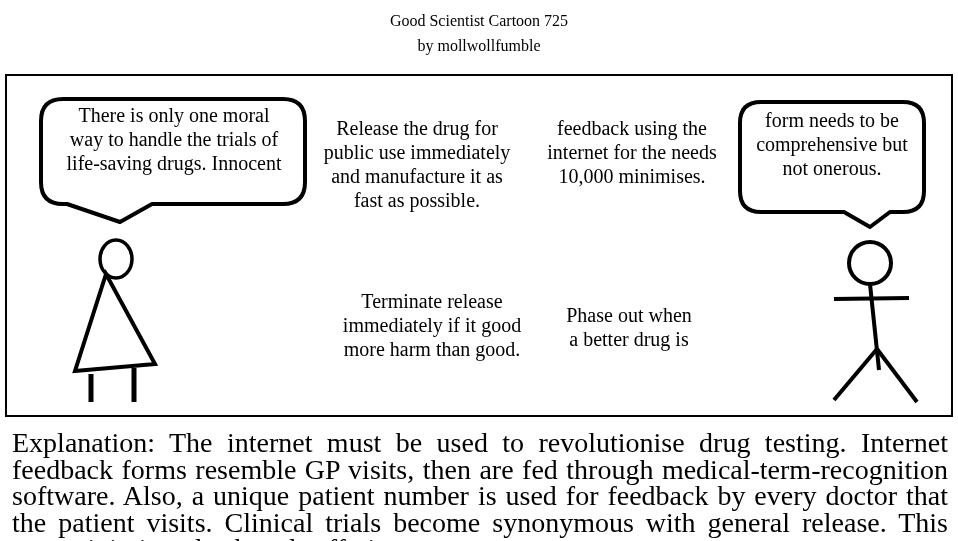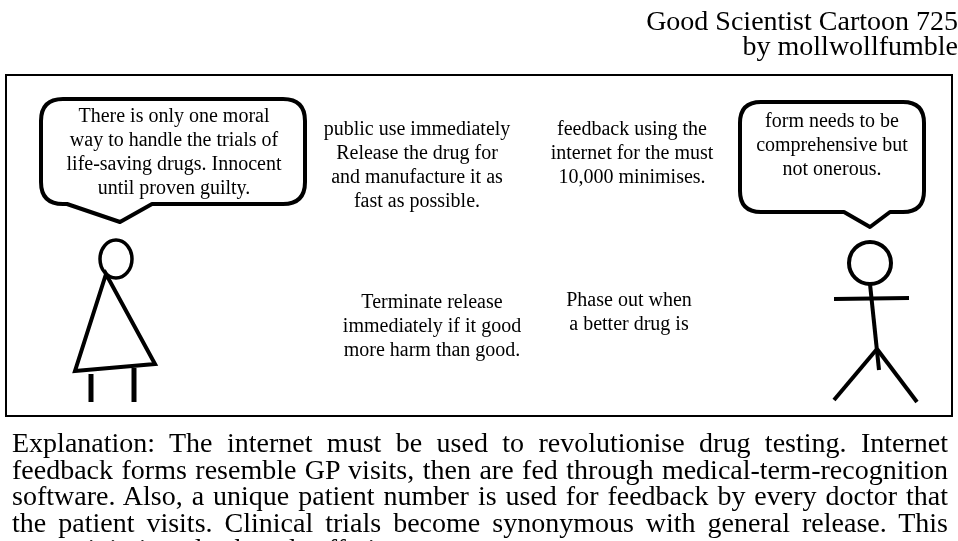--- a/index.html
+++ b/index.html
@@ -7,21 +7,21 @@
   html,body { width:958px; height:541px; }
   body {
     position:relative;
     background:var(--bg,#fff);
     color:var(--ink,#000);
     font-family:"Liberation Serif","DejaVu Serif",serif;
     overflow:hidden;
   }
   .title {
     position:absolute; top:8px; left:0; width:958px;
-    text-align:right; font-size:28px; line-height:25px;
+    text-align:center; font-size:16px; line-height:25px;
   }
   .panel {
     position:absolute; left:5px; top:74px; width:948px; height:343px;
     border:2px solid var(--ink,#000); background:var(--bg,#fff);
   }
   .abs { position:absolute; }
   .bubble { position:absolute; }
   .bubble svg { position:absolute; left:0; top:0; display:block; }
   .bubble .btext { position:absolute; text-align:center; font-size:20px; line-height:24px; }
   .note { position:absolute; text-align:center; font-size:20px; line-height:24px; }
@@ -43,55 +43,54 @@
 <div class="panel">
 
   <div class="bubble" style="left:31px; top:20px; width:272px; height:134px;">
     <svg width="272" height="134" viewBox="0 0 272 134">
       <path d="M 25 3 H 245 Q 267 3 267 25 V 86 Q 267 108 245 108 H 114 L 82 126 L 29 108 H 25 Q 3 108 3 86 V 25 Q 3 3 25 3 Z" fill="#ffffff" stroke="currentColor" stroke-width="4" stroke-linejoin="round"></path>
     </svg>
     <div class="btext" style="left:10px; top:7px; width:252px;">
       <div>There is only one moral</div>
       <div>way to handle the trials of</div>
       <div>life-saving drugs. Innocent</div>
-      <div>until proven guilty.</div>
     </div>
   </div>
 
   <div class="bubble" style="left:730px; top:23px; width:190px; height:132px;">
     <svg width="190" height="132" viewBox="0 0 190 132">
       <path d="M 24 3 H 166 Q 187 3 187 24 V 92 Q 187 113 166 113 H 153 L 133 128 L 107 113 H 24 Q 3 113 3 92 V 24 Q 3 3 24 3 Z" fill="#ffffff" stroke="currentColor" stroke-width="4" stroke-linejoin="round"></path>
     </svg>
     <div class="btext" style="left:7px; top:9px; width:176px;">
       <div>form needs to be</div>
       <div>comprehensive but</div>
       <div>not onerous.</div>
     </div>
   </div>
 
   <div class="note" style="left:293px; top:40px; width:234px;">
+    <div>Release the drug for</div>
     <div>public use immediately</div>
-    <div>Release the drug for</div>
     <div>and manufacture it as</div>
     <div>fast as possible.</div>
   </div>
 
   <div class="note" style="left:528px; top:40px; width:194px;">
     <div>feedback using the</div>
-    <div>internet for the must</div>
+    <div>internet for the needs</div>
     <div>10,000 minimises.</div>
   </div>
 
   <div class="note" style="left:313px; top:213px; width:224px;">
     <div>Terminate release</div>
     <div>immediately if it good</div>
     <div>more harm than good.</div>
   </div>
 
-  <div class="note" style="left:538px; top:211px; width:168px;">
+  <div class="note" style="left:538px; top:227px; width:168px;">
     <div>Phase out when</div>
     <div>a better drug is</div>
   </div>
 
   <div class="figure abs" style="left:53px; top:154px;">
     <svg width="110" height="180" viewBox="0 0 110 180">
       <ellipse cx="56" cy="29" rx="16" ry="19" fill="none" stroke="currentColor" stroke-width="3.5"></ellipse>
       <polygon points="46,44 15,141 95,134" fill="none" stroke="currentColor" stroke-width="4" stroke-linejoin="miter"></polygon>
       <line x1="31" y1="144" x2="31" y2="172" stroke="currentColor" stroke-width="5"></line>
       <line x1="74" y1="138" x2="74" y2="172" stroke="currentColor" stroke-width="5"></line>

